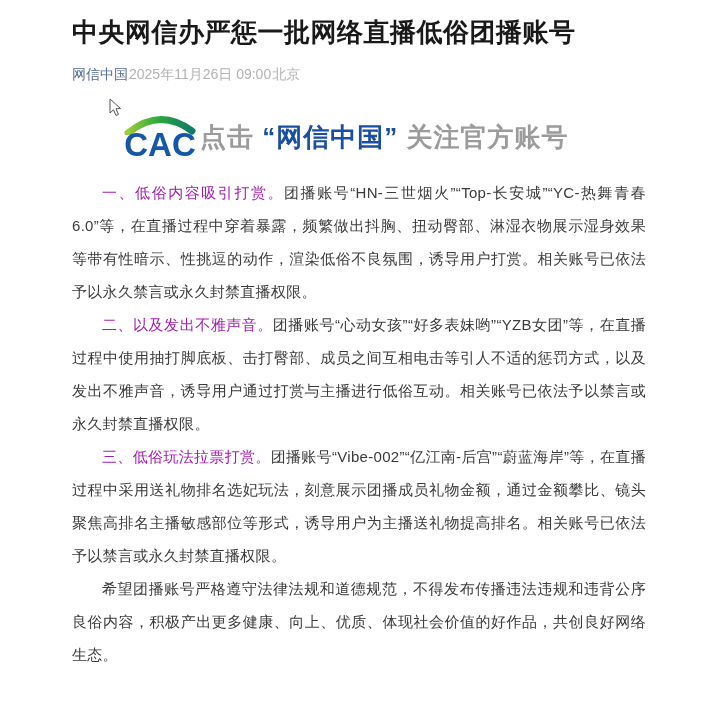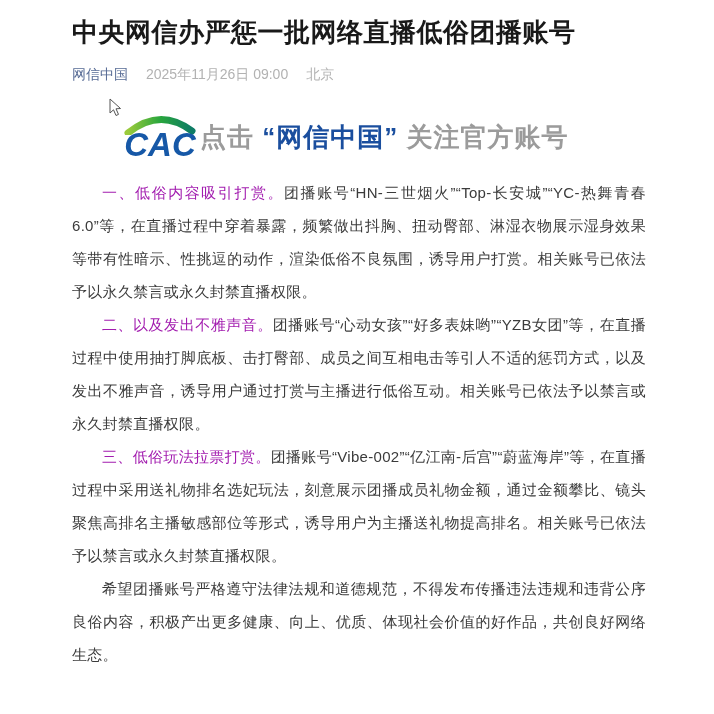--- a/index.html
+++ b/index.html
@@ -18,21 +18,21 @@
     font-weight: bold;
     color: #191919;
     letter-spacing: 0.5px;
     line-height: 1.3;
   }
   .byline {
     margin-top: 16px;
     font-size: 14px;
     display: flex;
     align-items: baseline;
-    gap: 18px;
+    gap: 1px;
     white-space: nowrap;
   }
   .source-link { color: #576b95; text-decoration: none; cursor: pointer; }
   .pub-meta { color: #b2b2b2; }
 
   
   .banner {
     margin-top: 22px;
     height: 64px;
     display: flex;
@@ -42,21 +42,20 @@
   }
   .cac-logo { display: flex; flex-direction: column; align-items: center; width: 72px; }
   .cac-arc { margin-bottom: -7px; }
   .cac-letters {
     font-size: 33px;
     font-weight: bold;
     color: #1658a7;
     letter-spacing: 0px;
     line-height: 1;
     font-family: "Liberation Sans", sans-serif;
-    font-style: italic;
   }
   .banner-text {
     margin-left: 4px;
     font-size: 26px;
     font-weight: bold;
     letter-spacing: 1px;
     white-space: nowrap;
   }
   .banner-gray { color: #9b9b9b; }
   .banner-blue { color: #1a4e9e; }

